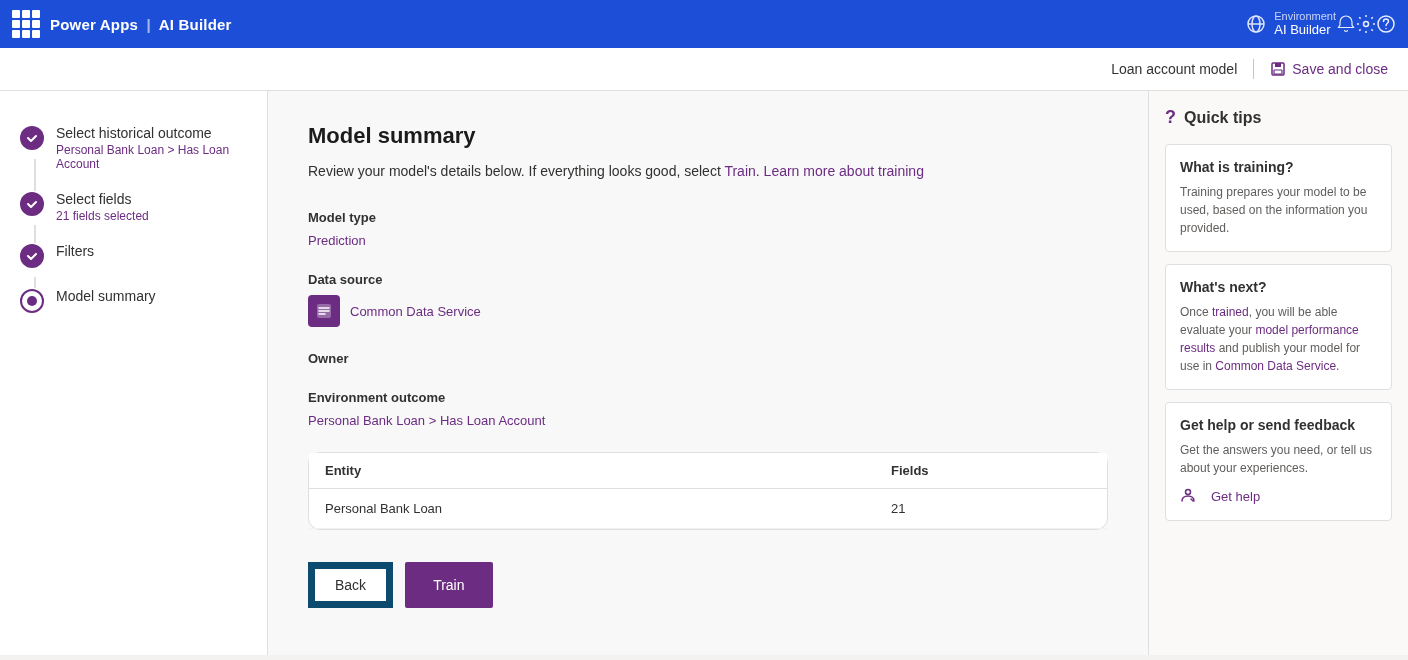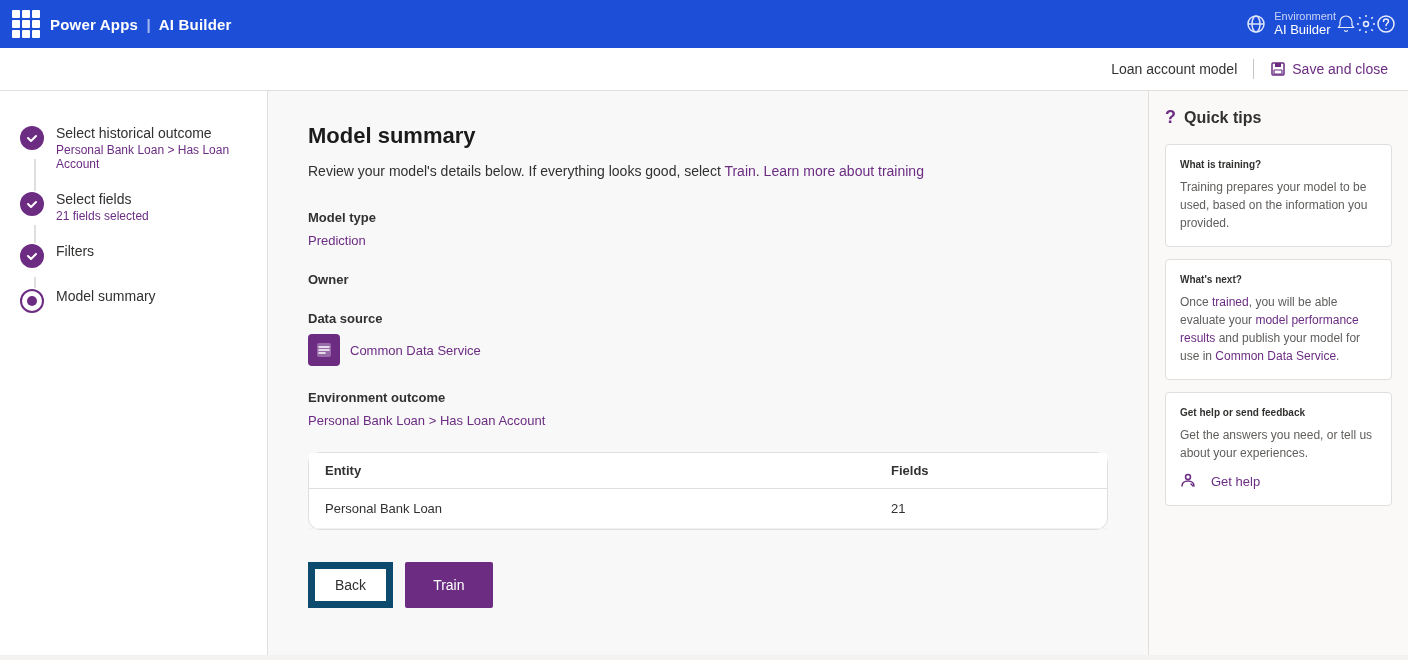--- a/index.html
+++ b/index.html
@@ -148,21 +148,21 @@
       background: #faf9f8;
       border-left: 1px solid #e1dfdd;
       padding: 16px;
       overflow-y: auto;
       flex-shrink: 0;
     }
     .qt-header { display: flex; align-items: center; gap: 8px; margin-bottom: 16px; }
     .qt-icon { color: #6b2c82; font-size: 18px; font-weight: 700; }
     .qt-title { font-size: 16px; font-weight: 600; color: #323130; }
     .qt-card { background: white; border: 1px solid #e1dfdd; border-radius: 4px; padding: 14px; margin-bottom: 12px; }
-    .qt-card-title { font-size: 10px; font-weight: 600; color: #323130; margin-bottom: 8px; }
+    .qt-card-title { font-size: 14px; font-weight: 600; color: #323130; margin-bottom: 8px; }
     .qt-card-text { font-size: 12px; color: #605e5c; line-height: 1.5; }
     .qt-card-text .highlight { color: #6b2c82; }
     .get-help-row { display: flex; align-items: center; gap: 15px; margin-top: 10px; color: #6b2c82; font-size: 13px; cursor: pointer; }
     .get-help-icon { font-size: 14px; }
   </style>
 </head>
 <body>
 
 <nav class="topnav">
   <div class="topnav-left">
@@ -286,34 +286,34 @@
     <p class="description">
       <span>Review your model's details below. If everything looks good, select </span><a class="link-text">Train</a><span>. </span><a class="link-text">Learn more about training</a>
     </p>
 
     <div class="section-block">
       <div class="section-label">Model type</div>
       <div class="section-value">Prediction</div>
     </div>
 
     <div class="section-block">
-      <div class="section-label">Owner</div>
-    </div>
-
-    <div class="section-block">
       <div class="section-label">Data source</div>
       <div class="data-source-row">
         <div class="ds-icon">
           <svg viewBox="0 0 18 18" fill="white" xmlns="http://www.w3.org/2000/svg">
             <rect x="2" y="2" width="14" height="14" rx="2" fill="white" opacity="0.3"></rect>
             <path d="M4 6h10M4 9h10M4 12h6" stroke="white" stroke-width="1.5" stroke-linecap="round"></path>
           </svg>
         </div>
         <span class="section-value" style="margin-bottom:0;">Common Data Service</span>
       </div>
+    </div>
+
+    <div class="section-block">
+      <div class="section-label">Owner</div>
     </div>
 
     <div class="section-block">
       <div class="section-label">Environment outcome</div>
       <div class="section-value">Personal Bank Loan &gt; Has Loan Account</div>
     </div>
 
     <div class="table-container">
       <div class="table-header">
         <span class="table-col entity">Entity</span>

